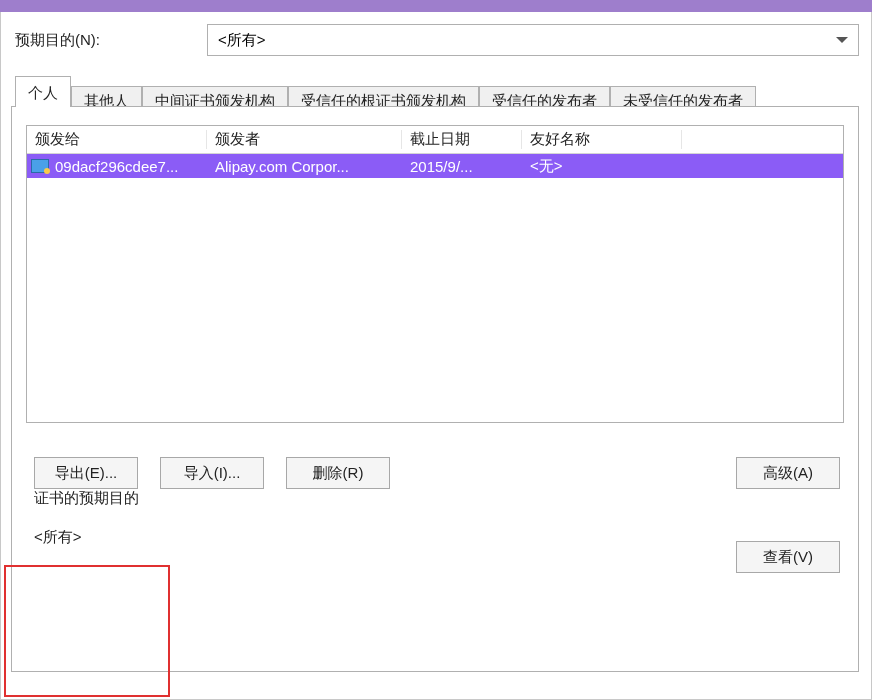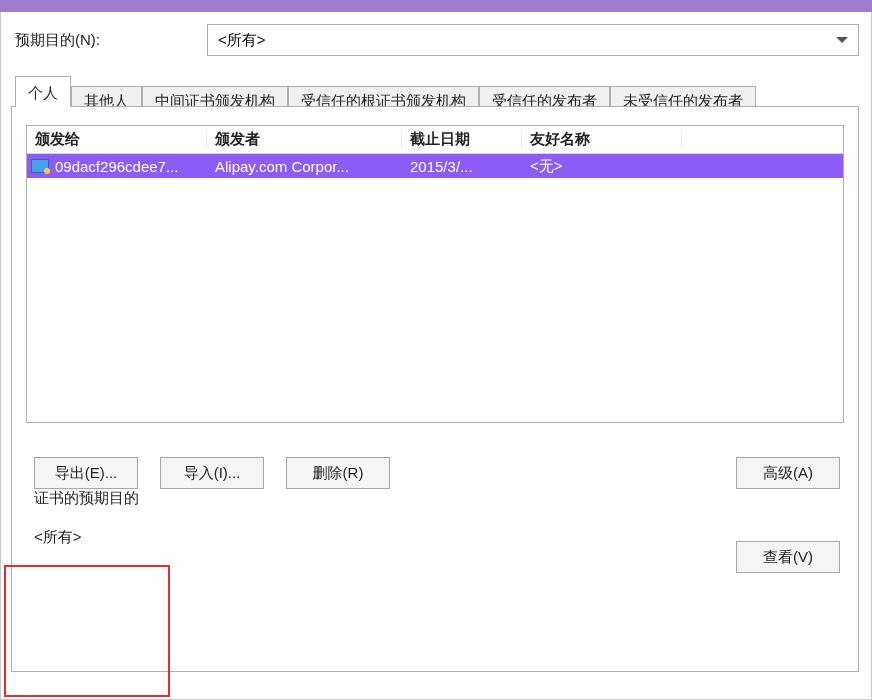--- a/index.html
+++ b/index.html
@@ -94,21 +94,21 @@
     padding: 0 8px;
     border-right: 1px solid #e6e6e6;
     white-space: nowrap;
     overflow: hidden;
     text-overflow: ellipsis;
   }
   .col1 { width: 180px; }
   .col2 { width: 195px; }
   .col3 { width: 120px; }
   .col4 { width: 160px; }
-  .list-header .col { color: #222; font-weight: bold; }
+  .list-header .col { color: #222; font-weight: normal; }
   .list-row {
     display: flex;
     height: 24px;
     align-items: center;
   }
   .list-row.selected {
     background: #8b5cf6;
     color: #fff;
   }
   .row-icon {
@@ -209,21 +209,21 @@
         <div class="col col2">颁发者</div>
         <div class="col col3">截止日期</div>
         <div class="col col4">友好名称</div>
       </div>
       <div class="list-row selected">
         <div class="col1-inner">
           <span class="row-icon"></span>
           <span class="col" style="border:none;padding-left:2px;width:152px;">09dacf296cdee7...</span>
         </div>
         <div class="col col2" style="border:none">Alipay.com Corpor...</div>
-        <div class="col col3" style="border:none">2015/3/...</div>
+        <div class="col col3" style="border:none">2015/9/...</div>
         <div class="col col4" style="border:none">&lt;无&gt;</div>
       </div>
     </div>
 
     <div class="btn-row">
       <div class="btn">
           <span>导出(E)...</span>
         </div>
       <div class="btn">
           <span>导入(I)...</span>

